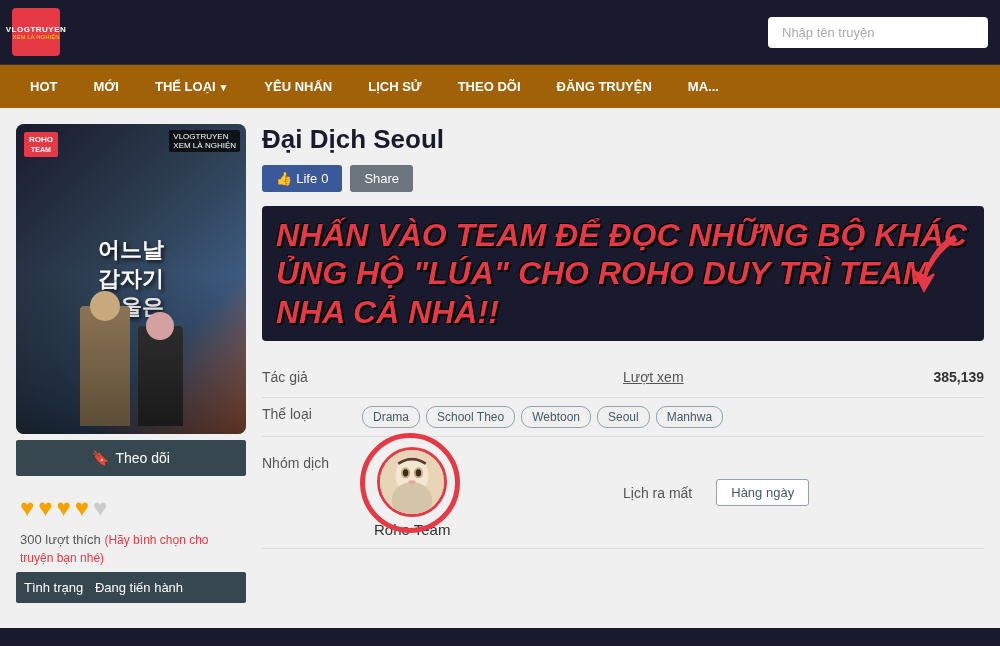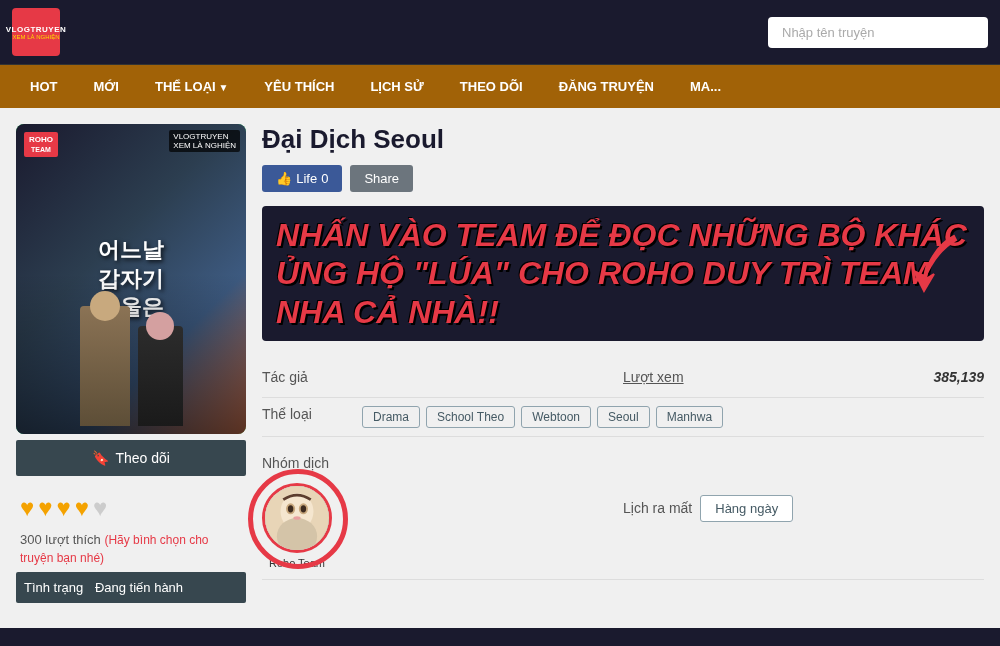--- a/index.html
+++ b/index.html
@@ -47,29 +47,29 @@
     .action-buttons { display: flex; gap: 8px; margin-bottom: 14px; }
     .btn-like { background: #3b5998; color: #fff; border: none; padding: 6px 14px; border-radius: 3px; font-size: 13px; cursor: pointer; display: flex; align-items: center; gap: 4px; }
     .btn-share { background: #6c757d; color: #fff; border: none; padding: 6px 14px; border-radius: 3px; font-size: 13px; cursor: pointer; }
 
     
     .promo-banner { position: relative; background: #1a1a2e; border-radius: 4px; padding: 10px 14px; margin-bottom: 16px; }
     .promo-text { font-size: 32px; font-weight: 900; color: #e63946; text-shadow: 2px 2px 0 #000, -1px -1px 0 #000; line-height: 1.2; font-style: italic; text-transform: uppercase; }
     .info-row { display: flex; padding: 8px 0; border-bottom: 1px solid #ddd; align-items: flex-start; }
     .info-label { width: 100px; color: #555; font-size: 14px; flex-shrink: 0; }
     .info-value { flex: 1; color: #333; font-size: 14px; }
-    .info-value-right { margin-left: auto; color: #333; font-size: 14px; font-weight: bold; font-style: italic; }
+    .info-value-right { margin-left: auto; color: #333; font-size: 14px; font-weight: bold; }
     .info-right-label { color: #555; font-size: 14px; margin-left: 120px; }
 
     .genre-tags { display: flex; flex-wrap: wrap; gap: 6px; }
-    .genre-tag { background: transparent; border: 1px solid #90a4ae; color: #455a64; padding: 3px 10px; border-radius: 3px; font-size: 12px; cursor: pointer; }
+    .genre-tag { background: transparent; border: 1px solid #90a4ae; color: #455a64; padding: 3px 10px; border-radius: 10px; font-size: 12px; cursor: pointer; }
     .translator-item { display: flex; flex-direction: column; align-items: center; gap: 4px; cursor: pointer; }
     .translator-avatar { width: 70px; height: 70px; border-radius: 50%; border: 3px solid #e63946; overflow: hidden; background: #ccc; }
     .translator-avatar-inner { width: 100%; height: 100%; background: linear-gradient(135deg, #bbb, #888); display: flex; align-items: center; justify-content: center; }
-    .translator-name { font-size: 11px; color: #333; }
+    .translator-name { font-size: 15px; color: #333; }
     .circle-ring { position: absolute; width: 100px; height: 100px; border: 5px solid #e63946; border-radius: 50%; top: -16px; left: -16px; pointer-events: none; }
     .hang-ngay-btn { border: 1px solid #90a4ae; background: #fff; color: #455a64; padding: 5px 14px; border-radius: 3px; font-size: 13px; cursor: pointer; }
 
     .info-row-wrap { display: flex; width: 100%; padding: 8px 0; border-bottom: 1px solid #ddd; }
     .col-left-info { flex: 1; }
     .col-right-info { flex: 1; display: flex; align-items: center; }
   </style>
 </head>
 <body>
 
@@ -80,21 +80,21 @@
       <span class="bottom-text">XEM LÀ NGHIỆN</span>
     </div>
   </div>
   <input class="search-input" type="text" placeholder="Nhập tên truyện" style="">
 </div>
 
 <nav class="nav">
   <a class="nav-item">HOT</a>
   <a class="nav-item">MỚI</a>
   <a class="nav-item has-arrow">THỂ LOẠI</a>
-  <a class="nav-item">YÊU THÍCH</a>
+  <a class="nav-item">YÊU NHẤN</a>
   <a class="nav-item">LỊCH SỬ</a>
   <a class="nav-item">THEO DÕI</a>
   <a class="nav-item">ĐĂNG TRUYỆN</a>
   <a class="nav-item">MA...</a>
 </nav>
 
 <div class="content">
   <div class="manga-layout">
 
     <div class="left-panel">
@@ -180,21 +180,21 @@
         <div class="genre-tags">
           <span class="genre-tag">Drama</span>
           <span class="genre-tag">School Theo</span>
           <span class="genre-tag">Webtoon</span>
           <span class="genre-tag">Seoul</span>
           <span class="genre-tag">Manhwa</span>
         </div>
       </div>
 
       <div class="info-row-wrap" style="padding:10px 0;border-bottom:1px solid #ddd;">
-        <div class="col-left-info" style="display:flex;align-items:flex-start;gap:12px;flex-direction:column;">
+        <div class="col-left-info" style="display:flex;align-items:flex-start;gap:12px;">
           <span class="info-label" style="padding-top:8px;">Nhóm dịch</span>
           <div style="position:relative;display:inline-block;">
             <div class="translator-item">
               <div class="translator-avatar">
                 <div class="translator-avatar-inner">
 
                   <svg width="70" height="70" viewBox="0 0 70 70">
                     <rect width="70" height="70" fill="#e8d5b7"></rect>
                     <ellipse cx="35" cy="28" rx="18" ry="20" fill="#f5e6cf"></ellipse>
                     <ellipse cx="35" cy="55" rx="22" ry="20" fill="#d4c4a8"></ellipse>
@@ -206,20 +206,20 @@
                     <path d="M20 15 Q35 5 50 15" stroke="#5c3d2e" stroke-width="3" fill="none"></path>
                   </svg>
                 </div>
               </div>
               <div class="circle-ring" style="top:-14px;left:-14px;"></div>
               <span class="translator-name">Roho Team</span>
             </div>
           </div>
         </div>
         <div class="col-right-info" style="align-items:center;">
-          <span style="color:#555;font-size:14px;margin-right:8px;">Lịch ra mất</span>
+          <span style="color:#555;font-size:14px;margin-right:24px;">Lịch ra mất</span>
           <button class="hang-ngay-btn">Hàng ngày</button>
         </div>
       </div>
 
     </div>
   </div>
 </div>
 
 </body></html>

